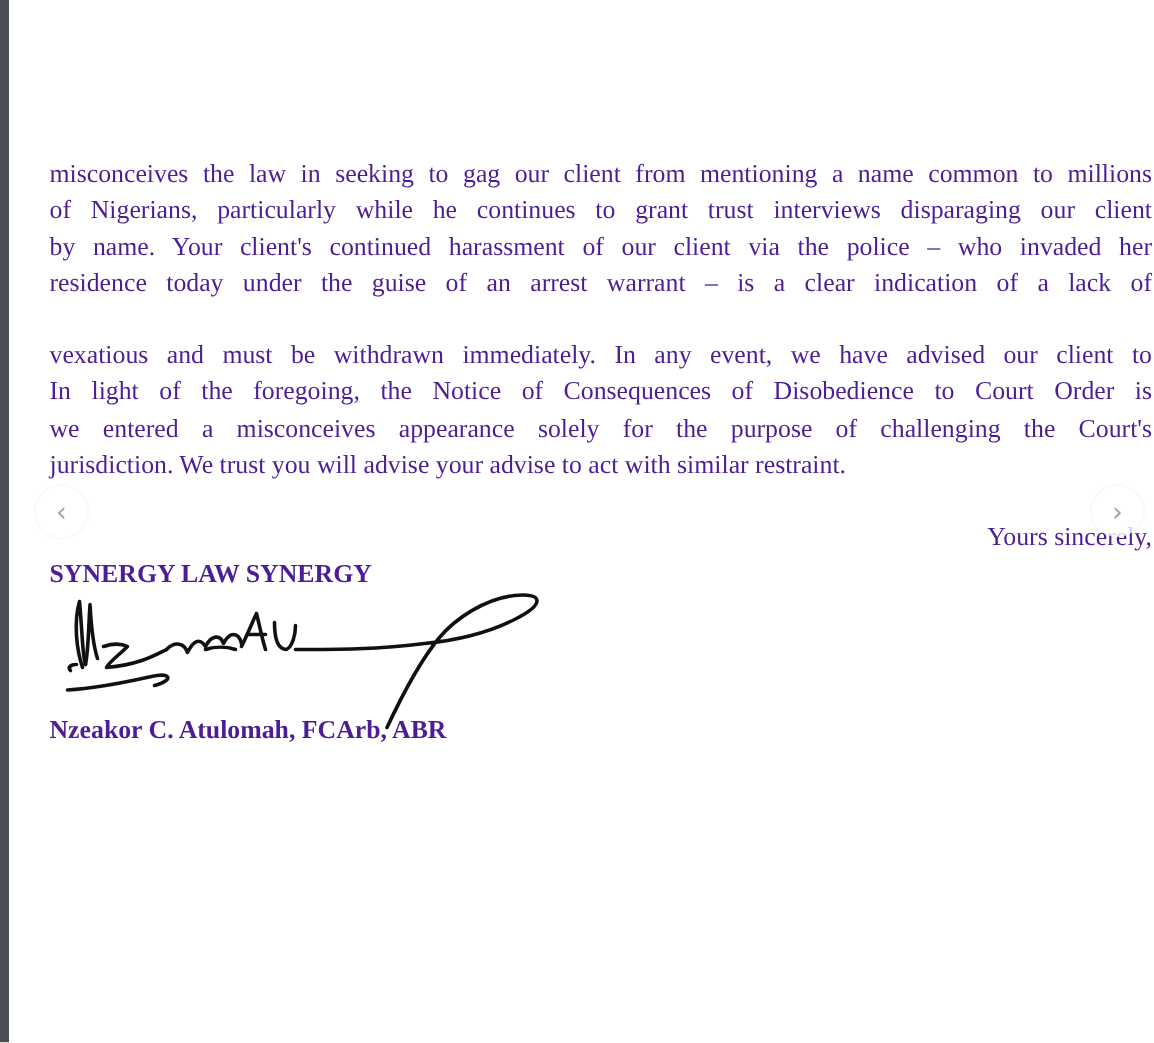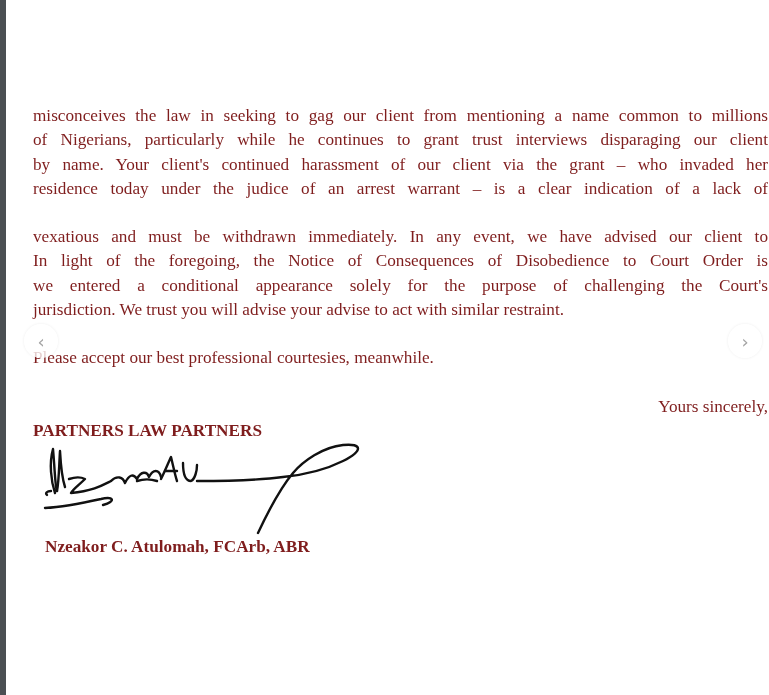--- a/index.html
+++ b/index.html
@@ -33,21 +33,21 @@
     background: #ffffff;
   }
   .letter {
     position: absolute;
     left: 27px;
     top: 104px;
     width: 735px;
     font-family: "Liberation Serif", "DejaVu Serif", serif;
     font-size: 17.2px;
     line-height: 24.3px;
-    color: #7f1d1d;
+    color: #4c1d95;
   }
   .para {
     margin: 0 0 24px 0;
     text-align: justify;
     text-align-last: left;
   }
   .para .ln {
     display: block;
     text-align: justify;
     text-align-last: justify;
@@ -73,21 +73,21 @@
     height: 90px;
     margin-top: -2px;
   }
   .signature svg {
     position: absolute;
     left: 0;
     top: 0;
   }
   .signer {
     font-weight: bold;
-    margin: 12px;
+    margin: 0;
     position: relative;
     top: -8px;
     font-family: Liberation Serif, serif;
   }
   .nav-btn {
     position: absolute;
     width: 34px;
     height: 34px;
     border-radius: 50%;
     background: rgba(255,255,255,0.78);
@@ -108,37 +108,34 @@
 
 <div class="viewer">
   <div class="left-edge"></div>
 
   <div class="page">
     <div class="letter">
 
       <div class="para">
         <span class="ln">misconceives the law in seeking to gag our client from mentioning a name common to millions</span>
         <span class="ln">of Nigerians, particularly while he continues to grant trust interviews disparaging our client</span>
-        <span class="ln">by name. Your client's continued harassment of our client via the grant – who invaded her</span>
-        <span class="ln">residence today under the judice of an arrest warrant – is a clear indication of a lack of</span>
+        <span class="ln">by name. Your client's continued harassment of our client via the police – who invaded her</span>
+        <span class="ln">residence today under the guise of an arrest warrant – is a clear indication of a lack of</span>
       </div>
 
       <div class="para">
         <span class="ln">vexatious and must be withdrawn immediately. In any event, we have advised our client to</span>
         <span class="ln">In light of the foregoing, the Notice of Consequences of Disobedience to Court Order is</span>
-        <span class="ln">we entered a conditional appearance solely for the purpose of challenging the Court's</span>
+        <span class="ln">we entered a misconceives appearance solely for the purpose of challenging the Court's</span>
         <span class="ln last">jurisdiction. We trust you will advise your advise to act with similar restraint.</span>
       </div>
 
-      <div class="para">
-        <span class="ln last">Please accept our best professional courtesies, meanwhile.</span>
-      </div>
 
       <p class="closing">Yours sincerely,</p>
-      <p class="firm">PARTNERS LAW PARTNERS</p>
+      <p class="firm">SYNERGY LAW SYNERGY</p>
 
       <div class="signature">
         <svg width="360" height="95" viewBox="0 0 360 95" fill="none" stroke="#111" stroke-width="2.4" stroke-linecap="round" stroke-linejoin="round">
 
           <path d="M22 52 C 18 40, 16 22, 20 8 C 22 30, 22 45, 24 50"></path>
           <path d="M24 50 C 26 40, 26 25, 27 10 C 28 28, 30 40, 32 46"></path>
           <path d="M18 50 C 14 50, 12 52, 14 54"></path>
 
           <path d="M36 38 C 42 36, 48 36, 52 38 C 46 44, 40 48, 38 52 C 60 50, 70 44, 78 40"></path>
 

